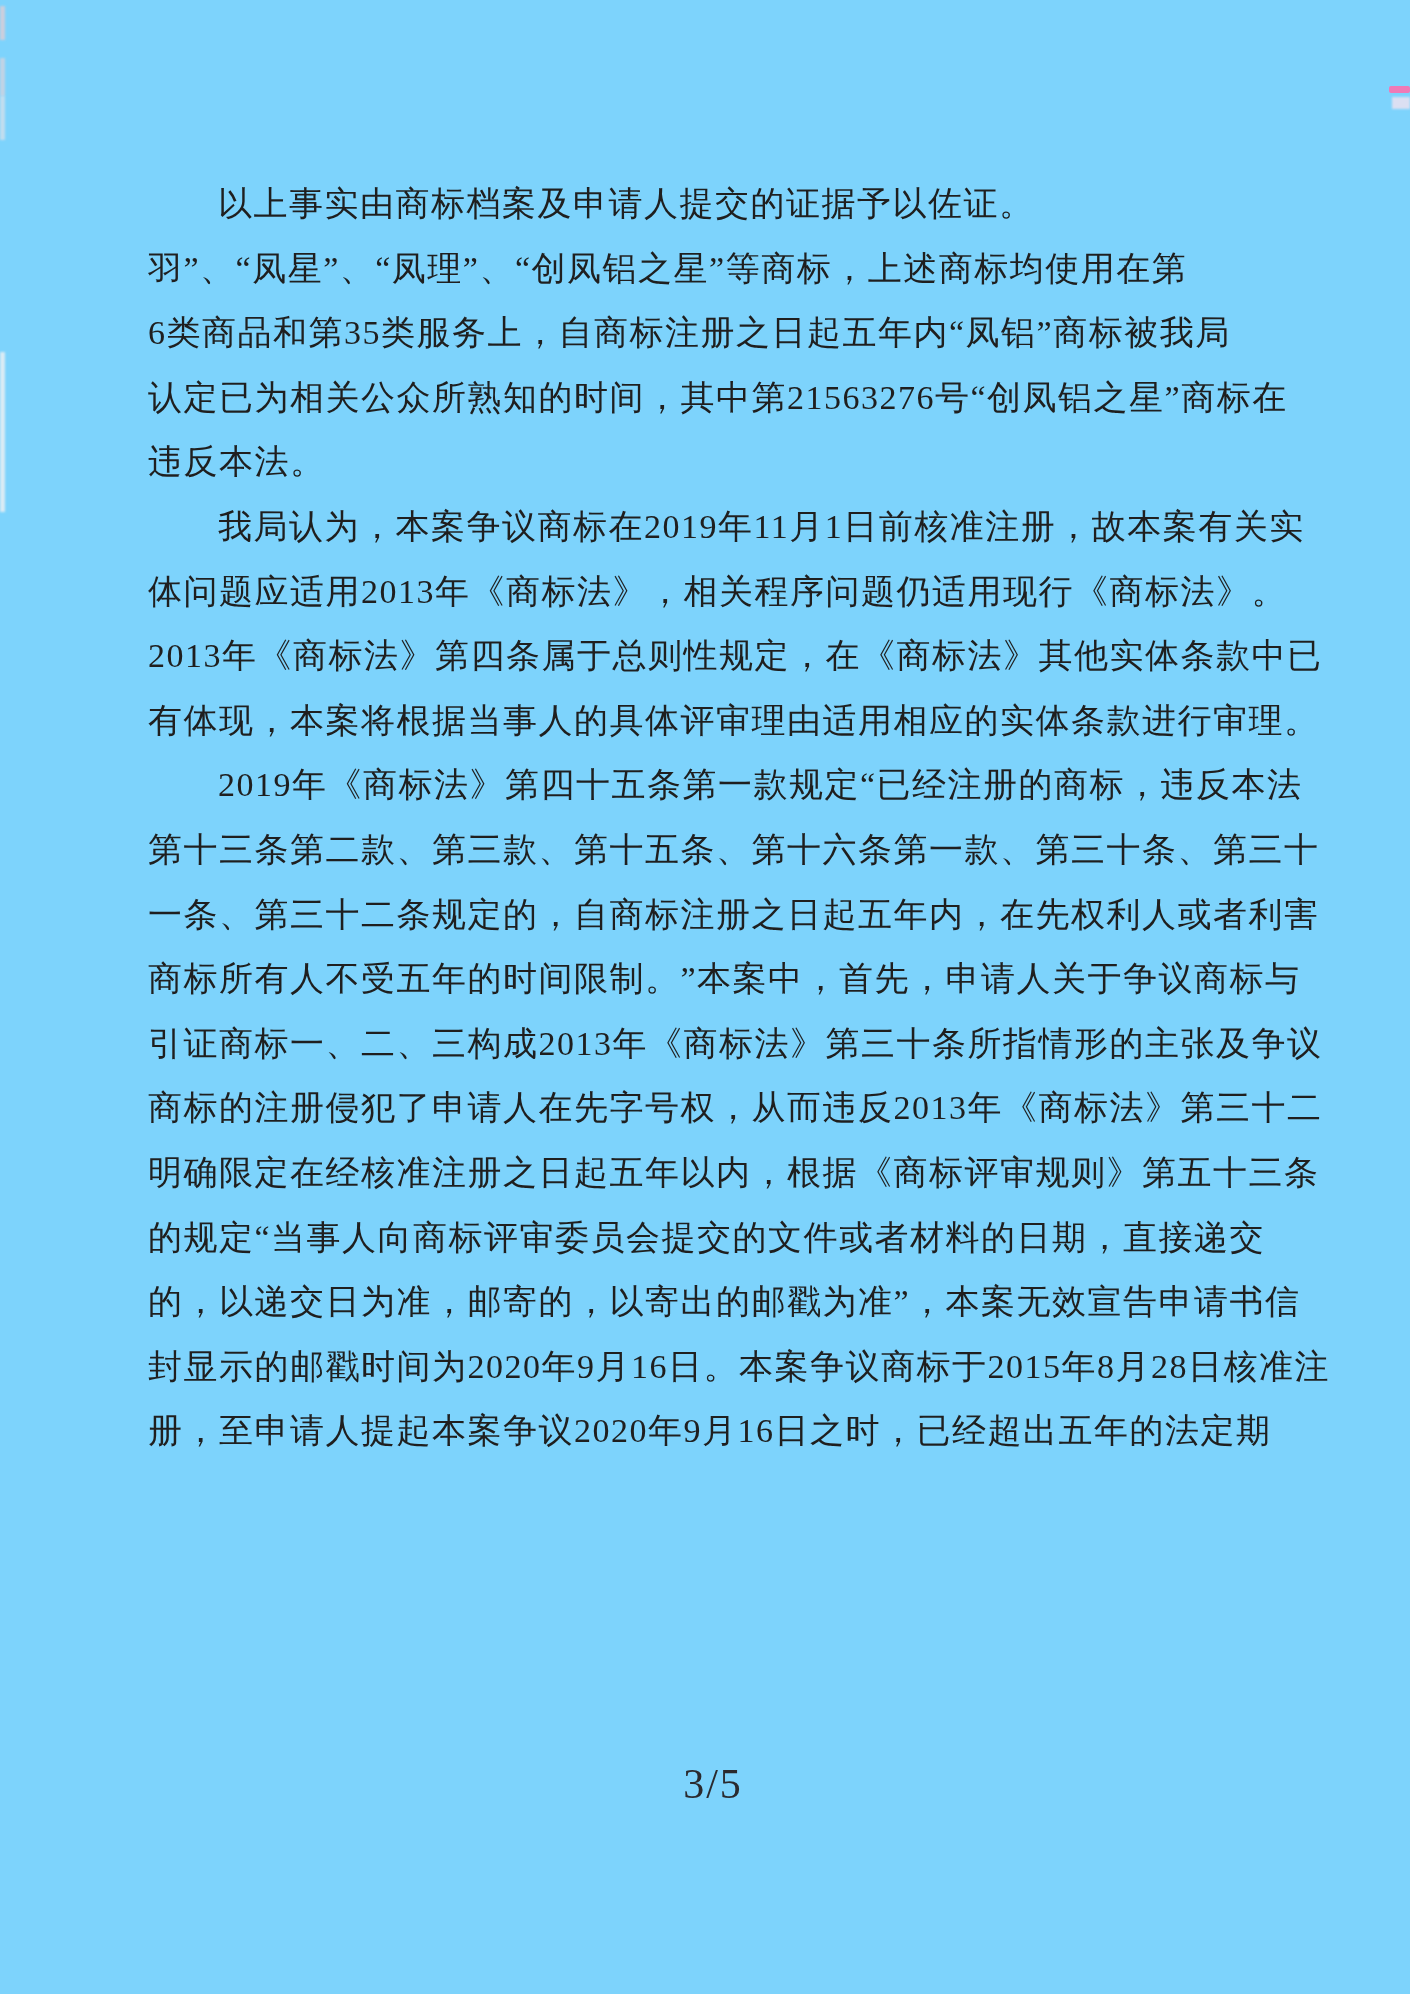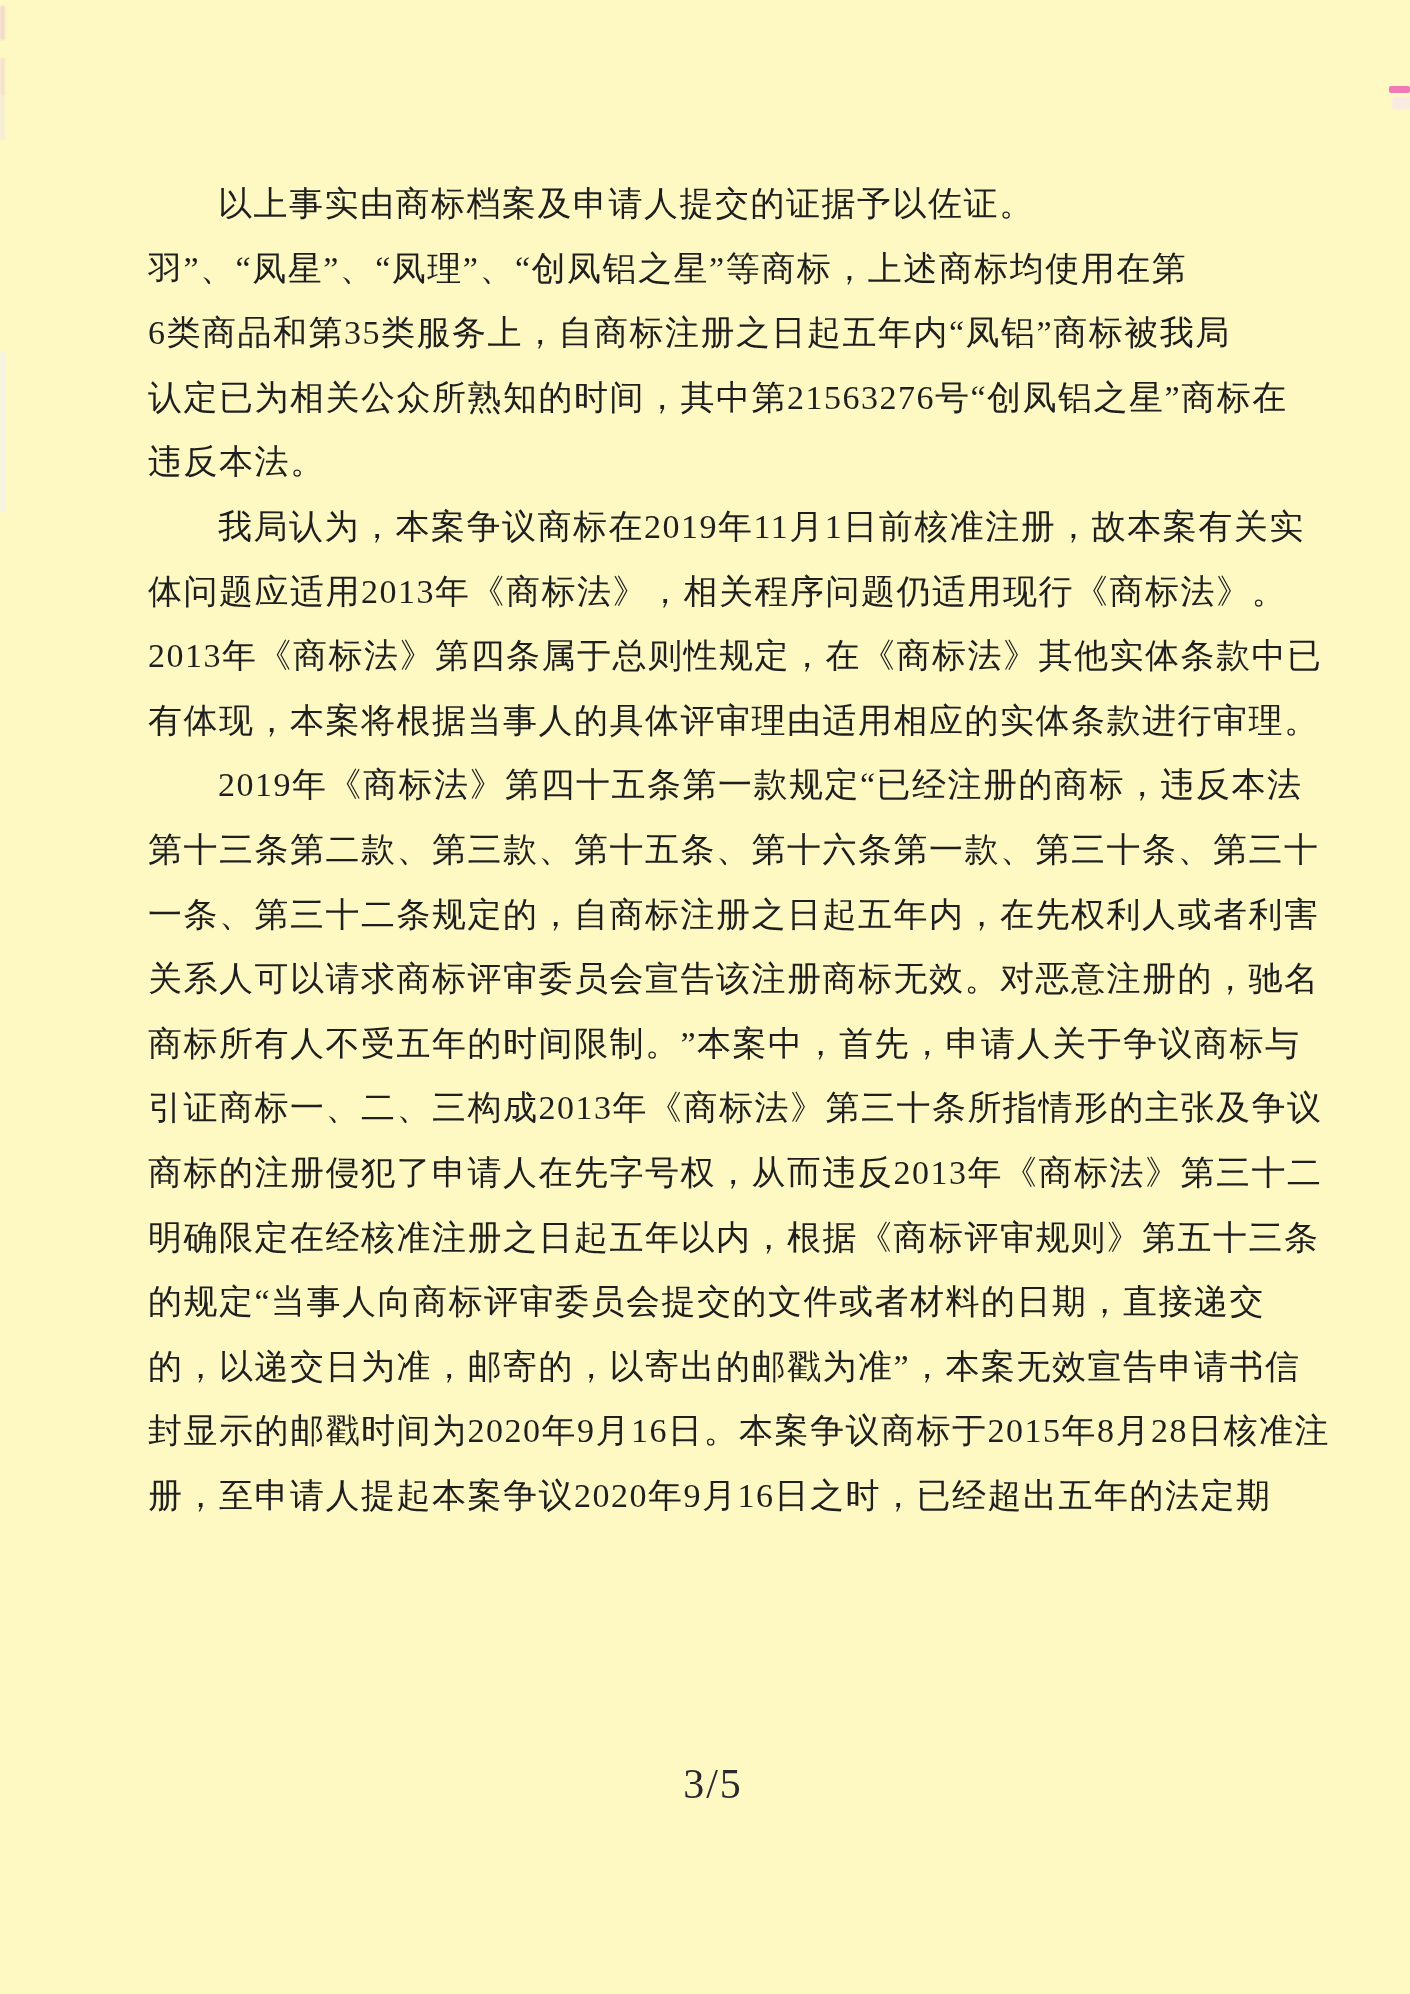--- a/index.html
+++ b/index.html
@@ -4,21 +4,21 @@
 <style>
   html, body {
     margin: 0;
     padding: 0;
     background: #ffffff;
   }
   .page {
     position: relative;
     width: 1410px;
     height: 1994px;
-    background: #fef9c3;
+    background: #7dd3fc;
     overflow: hidden;
     font-family: "Liberation Serif", "DejaVu Serif", serif;
   }
   .text-block {
     position: absolute;
     left: 148px;
     top: 172px;
     width: 1130px;
     color: #1f1f1f;
   }
@@ -93,21 +93,20 @@
       <div class="line">6类商品和第35类服务上，自商标注册之日起五年内“凤铝”商标被我局</div>
       <div class="line">认定已为相关公众所熟知的时间，其中第21563276号“创凤铝之星”商标在</div>
       <div class="line">违反本法。</div>
       <div class="line indent">我局认为，本案争议商标在2019年11月1日前核准注册，故本案有关实</div>
       <div class="line">体问题应适用2013年《商标法》，相关程序问题仍适用现行《商标法》。</div>
       <div class="line">2013年《商标法》第四条属于总则性规定，在《商标法》其他实体条款中已</div>
       <div class="line">有体现，本案将根据当事人的具体评审理由适用相应的实体条款进行审理。</div>
       <div class="line indent">2019年《商标法》第四十五条第一款规定“已经注册的商标，违反本法</div>
       <div class="line">第十三条第二款、第三款、第十五条、第十六条第一款、第三十条、第三十</div>
       <div class="line">一条、第三十二条规定的，自商标注册之日起五年内，在先权利人或者利害</div>
-      <div class="line">关系人可以请求商标评审委员会宣告该注册商标无效。对恶意注册的，驰名</div>
       <div class="line">商标所有人不受五年的时间限制。”本案中，首先，申请人关于争议商标与</div>
       <div class="line">引证商标一、二、三构成2013年《商标法》第三十条所指情形的主张及争议</div>
       <div class="line">商标的注册侵犯了申请人在先字号权，从而违反2013年《商标法》第三十二</div>
       <div class="line">明确限定在经核准注册之日起五年以内，根据《商标评审规则》第五十三条</div>
       <div class="line">的规定“当事人向商标评审委员会提交的文件或者材料的日期，直接递交</div>
       <div class="line">的，以递交日为准，邮寄的，以寄出的邮戳为准”，本案无效宣告申请书信</div>
       <div class="line">封显示的邮戳时间为2020年9月16日。本案争议商标于2015年8月28日核准注</div>
       <div class="line">册，至申请人提起本案争议2020年9月16日之时，已经超出五年的法定期</div>
     </div>
 

